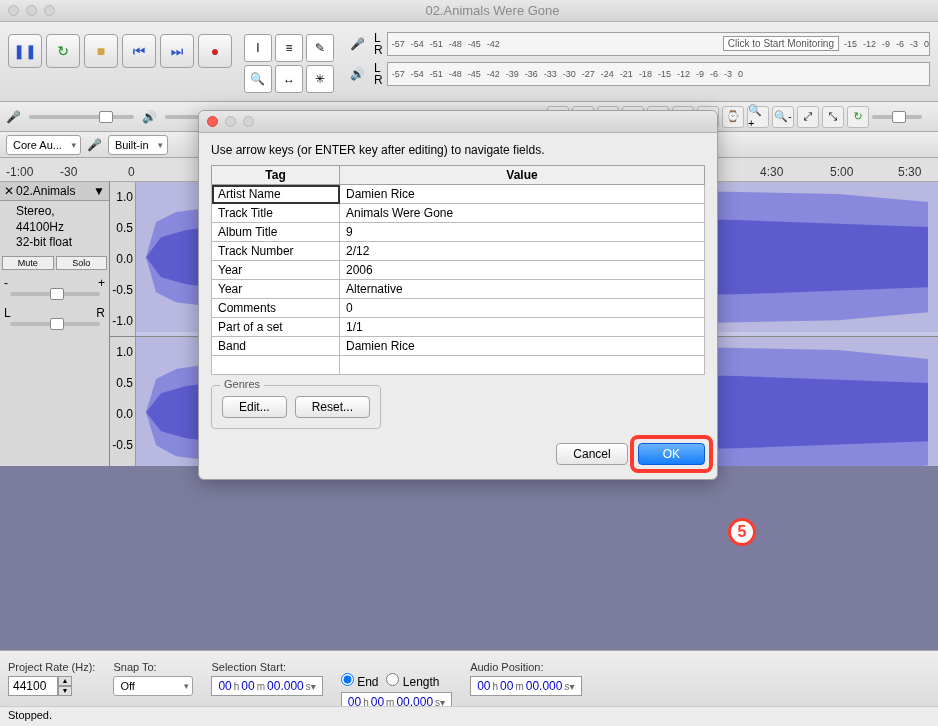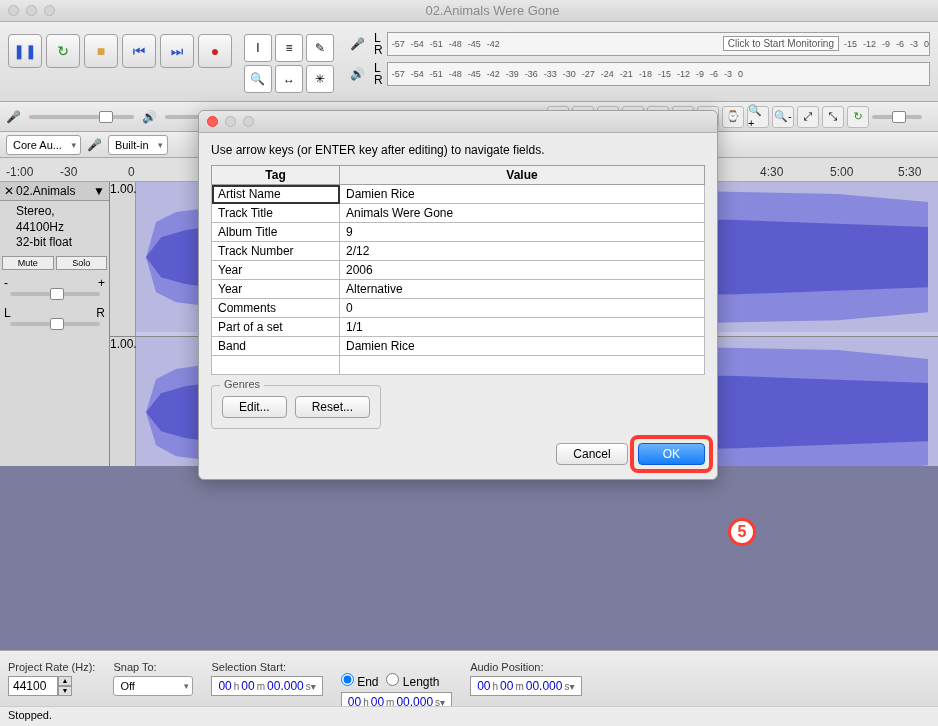--- a/index.html
+++ b/index.html
@@ -45,21 +45,21 @@
 
 .track-area { display: flex; height: 310px; background: #8a8ab0; }
 .track-controls { width: 110px; background: #d8d8d8; border-right: 1px solid #888; display: flex; flex-direction: column; }
 .track-header { background: #ccc; border-bottom: 1px solid #999; padding: 2px 4px; font-size: 10px; display: flex; align-items: center; gap: 2px; }
 .track-info { padding: 3px 4px; font-size: 9px; line-height: 1.3; margin-left: 12px; }
 .ms-row { display: flex; gap: 2px; padding: 2px; }
 .ms-btn { flex: 1; font-size: 9px; background: #eee; border: 1px solid #999; padding: 1px; text-align: center; cursor: pointer; }
 .gain-slider { padding: 4px; }
 .waveform-col { flex: 1; display: flex; flex-direction: column; }
 .wave-track { flex: 1; background: #c8c8e8; border-bottom: 1px solid #888; position: relative; overflow: hidden; }
-.wave-scale { position: absolute; left: 0; top: 0; bottom: 0; width: 26px; background: #d8d8d8; border-right: 1px solid #999; display: flex; flex-direction: row; justify-content: space-around; font-size: 9px; text-align: right; padding-right: 2px; }
+.wave-scale { position: absolute; left: 0; top: 0; bottom: 0; width: 26px; background: #d8d8d8; border-right: 1px solid #999; display: flex; flex-direction: column; justify-content: space-around; font-size: 9px; text-align: right; padding-right: 2px; }
 .wave-svg { position: absolute; left: 26px; right: 0; top: 0; bottom: 0; }
 .wave-poly { fill: #5555cc; opacity: 0.85; }
 .wave-poly2 { fill: #8888dd; }
 
 
 .bottom-panel { position: absolute; bottom: 20px; left: 0; right: 0; height: 56px; background: linear-gradient(#eeeeee, #dcdcdc); border-top: 1px solid #a9a9a9; display: flex; align-items: center; padding: 4px 8px; gap: 18px; }
 .bp-group { display: flex; flex-direction: column; gap: 3px; }
 .bp-label { font-size: 11px; color: #333; }
 .spinner { display: flex; align-items: center; }
 .spinner input { width: 50px; height: 20px; border: 1px solid #999; padding: 0 4px; }

